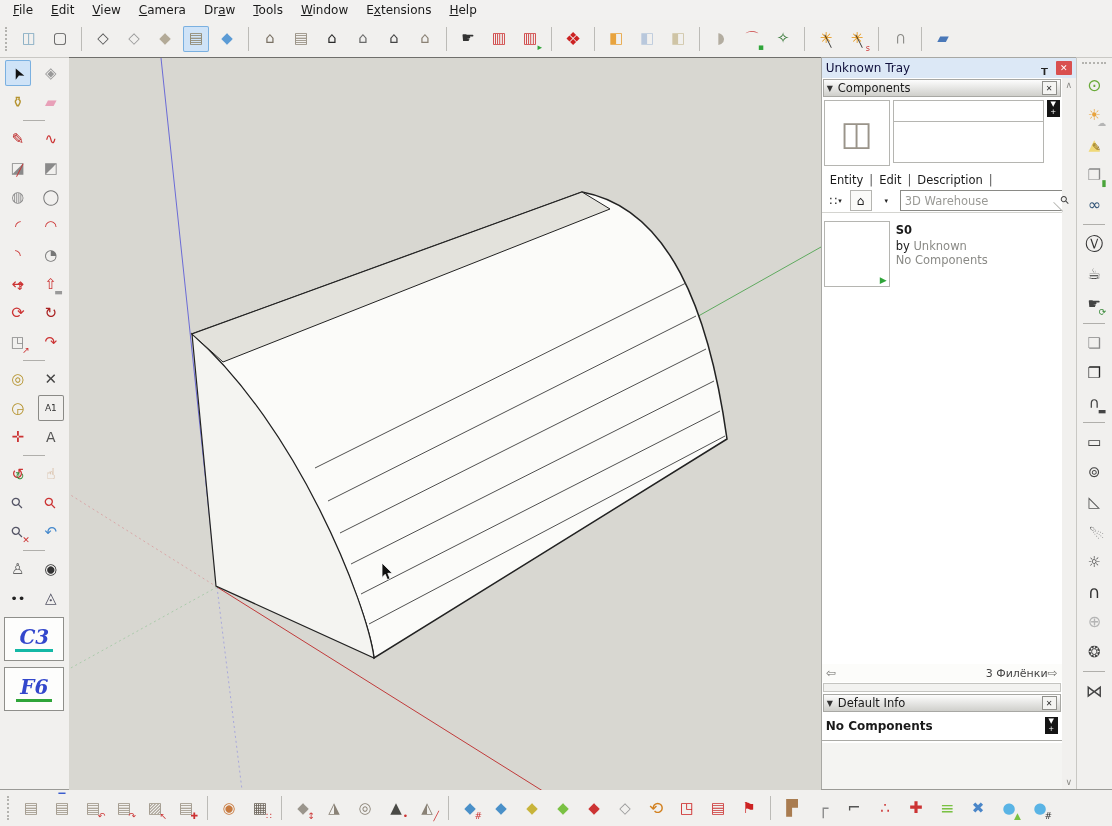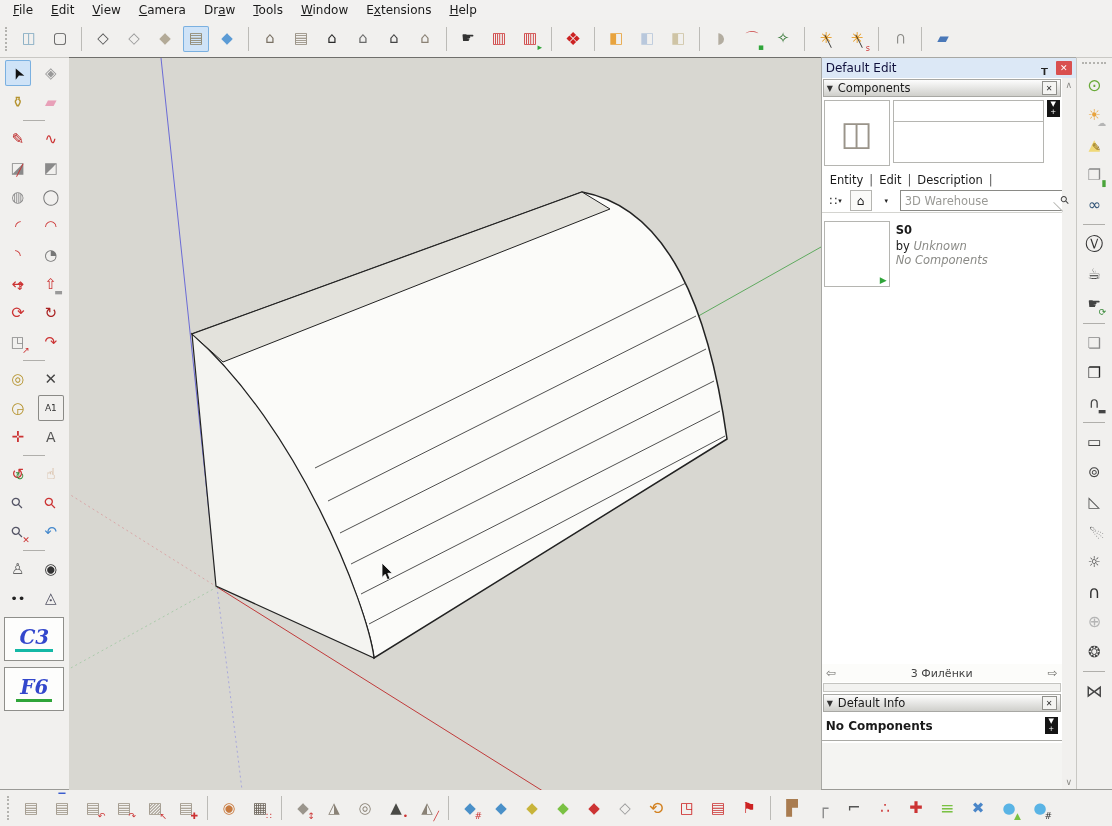--- a/index.html
+++ b/index.html
@@ -66,25 +66,25 @@
   .searchwrap{flex:1;display:flex;height:19px;border:1px solid #8a8a86;background:#fff;align-items:center}
   .searchwrap input{flex:1;border:none;outline:none;font-size:11.5px;padding:0 4px;color:#333;font-family:inherit;min-width:0}
   .searchwrap input::placeholder{color:#9a9a96}
   .mag{width:18px;border-left:1px solid #b5b5b1;font-size:11px;display:flex;align-items:center;justify-content:center;color:#444;transform:rotate(-45deg)}
   .nav-btn{width:17px;height:19px;display:flex;align-items:center;justify-content:center;border-left:3px solid #3a6ec8;font-size:10px;color:#111}
   .comp-item{display:flex;padding:8px 2px;gap:6px;flex:0 0 auto}
   .thumb{width:64px;height:64px;border:1px solid #b5b5b1;position:relative;background:#fff}
   .play{position:absolute;right:2px;bottom:1px;font-size:9px;color:#2fa53a}
   .meta{padding-top:2px;font-size:11.5px}
   .meta .ttl{font-weight:bold;margin-bottom:2px}
-  .it{font-style:italic}
+  .it{}
   .gray{color:#8a8a86}
   .grow{flex:8 1 0;background:#fff;min-height:0}
   .pager{height:18px;display:flex;align-items:center;padding:0 4px;font-size:11px;color:#444;background:#fcfcfa;flex:0 0 auto}
-  .pager .pl{flex:1;text-align:center}
+  .pager .pl{flex:1;text-align:right}
   .pager-arrow{font-size:12px;color:#6a6a66}
   .hscroll{height:7px;border:1px solid #c4c4c0;background:#f2f2f0;margin:1px;flex:0 0 auto}
   .ei-row{display:flex;align-items:center;padding:5px 4px 4px 4px;flex:0 0 auto}
   .ei-row .txt{flex:1;font-weight:bold;font-size:12px}
   .divider{height:1px;background:#aaaaa6;margin:2px 0;flex:0 0 auto}
   .tail{flex:1 1 0;background:#f4f4f2}
   
   #righttb{width:36px;background:var(--tb);display:flex;flex-direction:column;align-items:center;gap:4px;padding-top:2px;border-left:1px solid #c9c8c4;border-top:1px solid #c9c8c4}
 </style>
 </head>
@@ -387,21 +387,21 @@
           <line x1="282" y1="506" x2="645" y2="323"></line>
           <line x1="292" y1="536" x2="651" y2="353"></line>
           <line x1="300" y1="566" x2="656" y2="378"></line>
         </g>
         <path d="M313 505 l0 14.5 3.2 -3.2 2.3 5.4 2.5 -1.1 -2.2 -5.3 4.6 0 Z" stroke="#ffffff" stroke-width="0.8" fill="#111111"></path>
       </svg>
     </div>
 
     <div id="tray">
       <div id="tray-title">
-        <span class="t">Default Edit</span>
+        <span class="t">Unknown Tray</span>
         <span class="pin">┰</span>
         <span class="closebtn">✕</span>
       </div>
       <div id="tray-body">
         <div class="tray-main">
           <div class="sec-head">
             <span class="tri">▼</span>
             <span class="sec-title">Components</span>
             <span class="sec-x">✕</span>
           </div>

